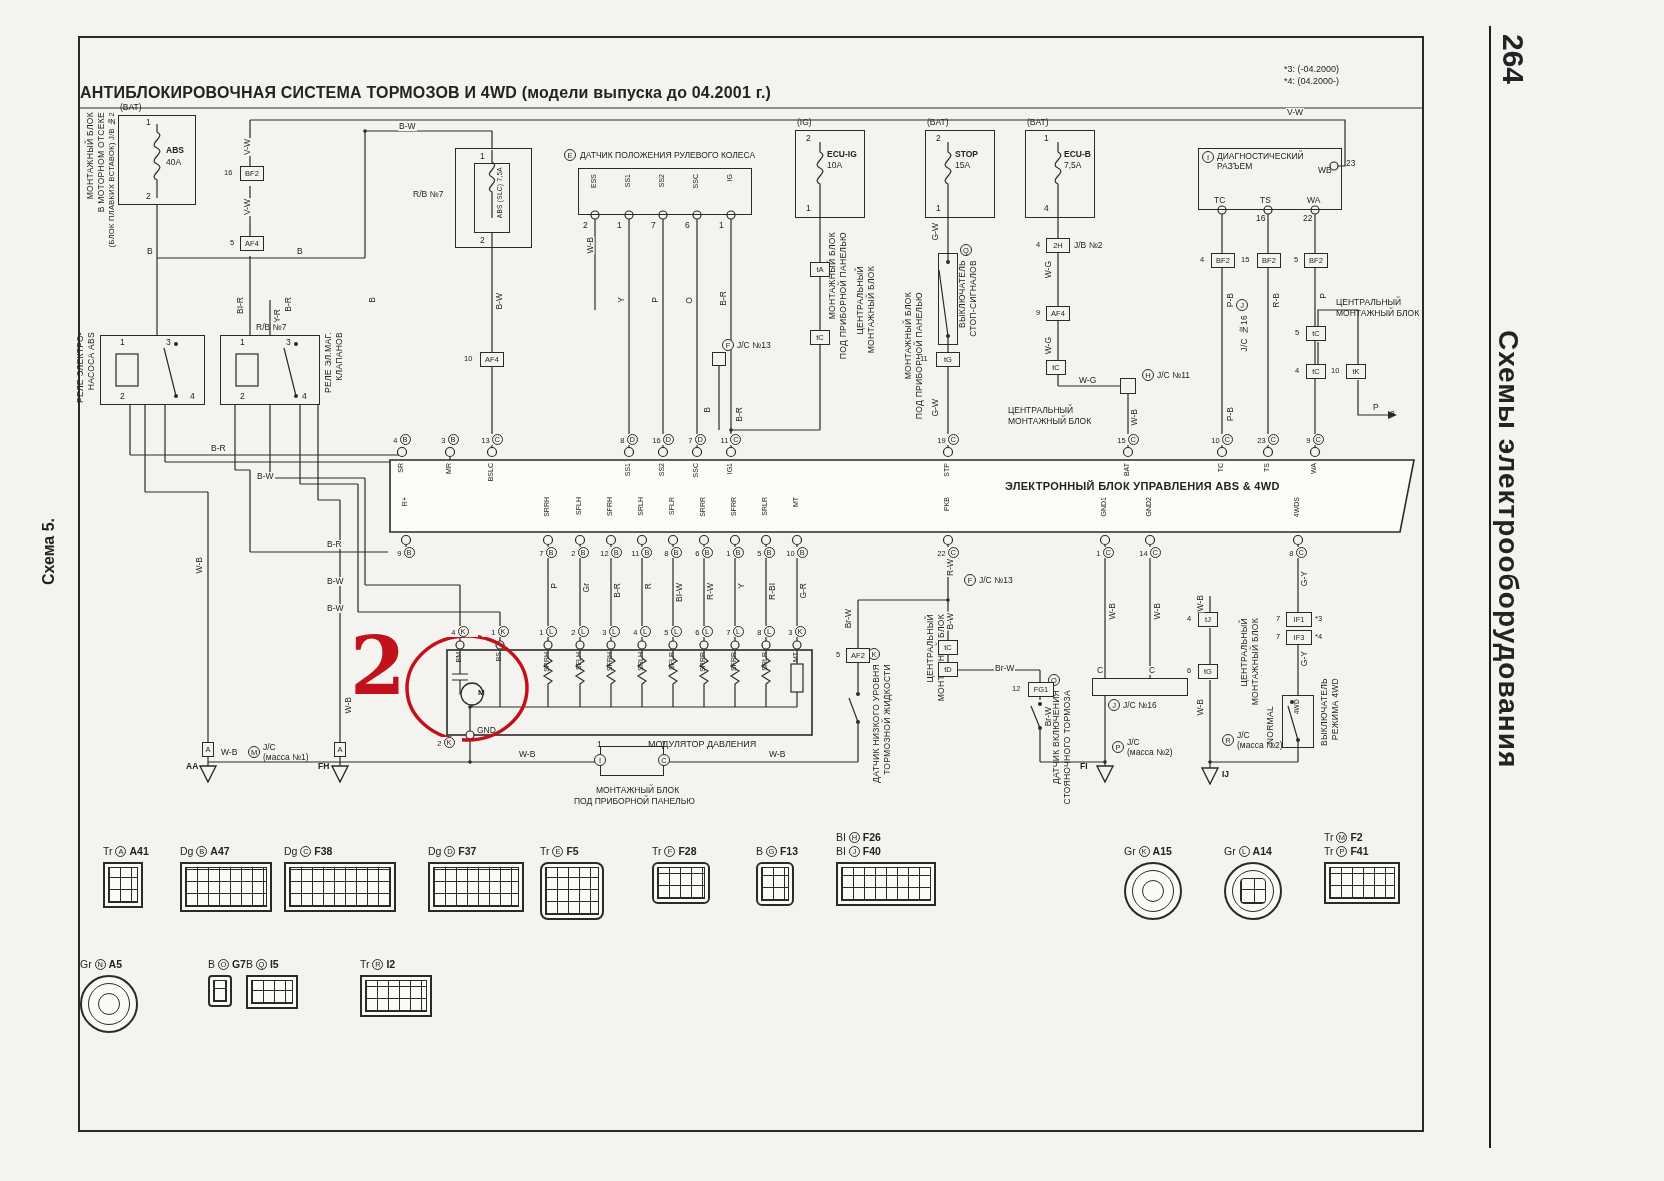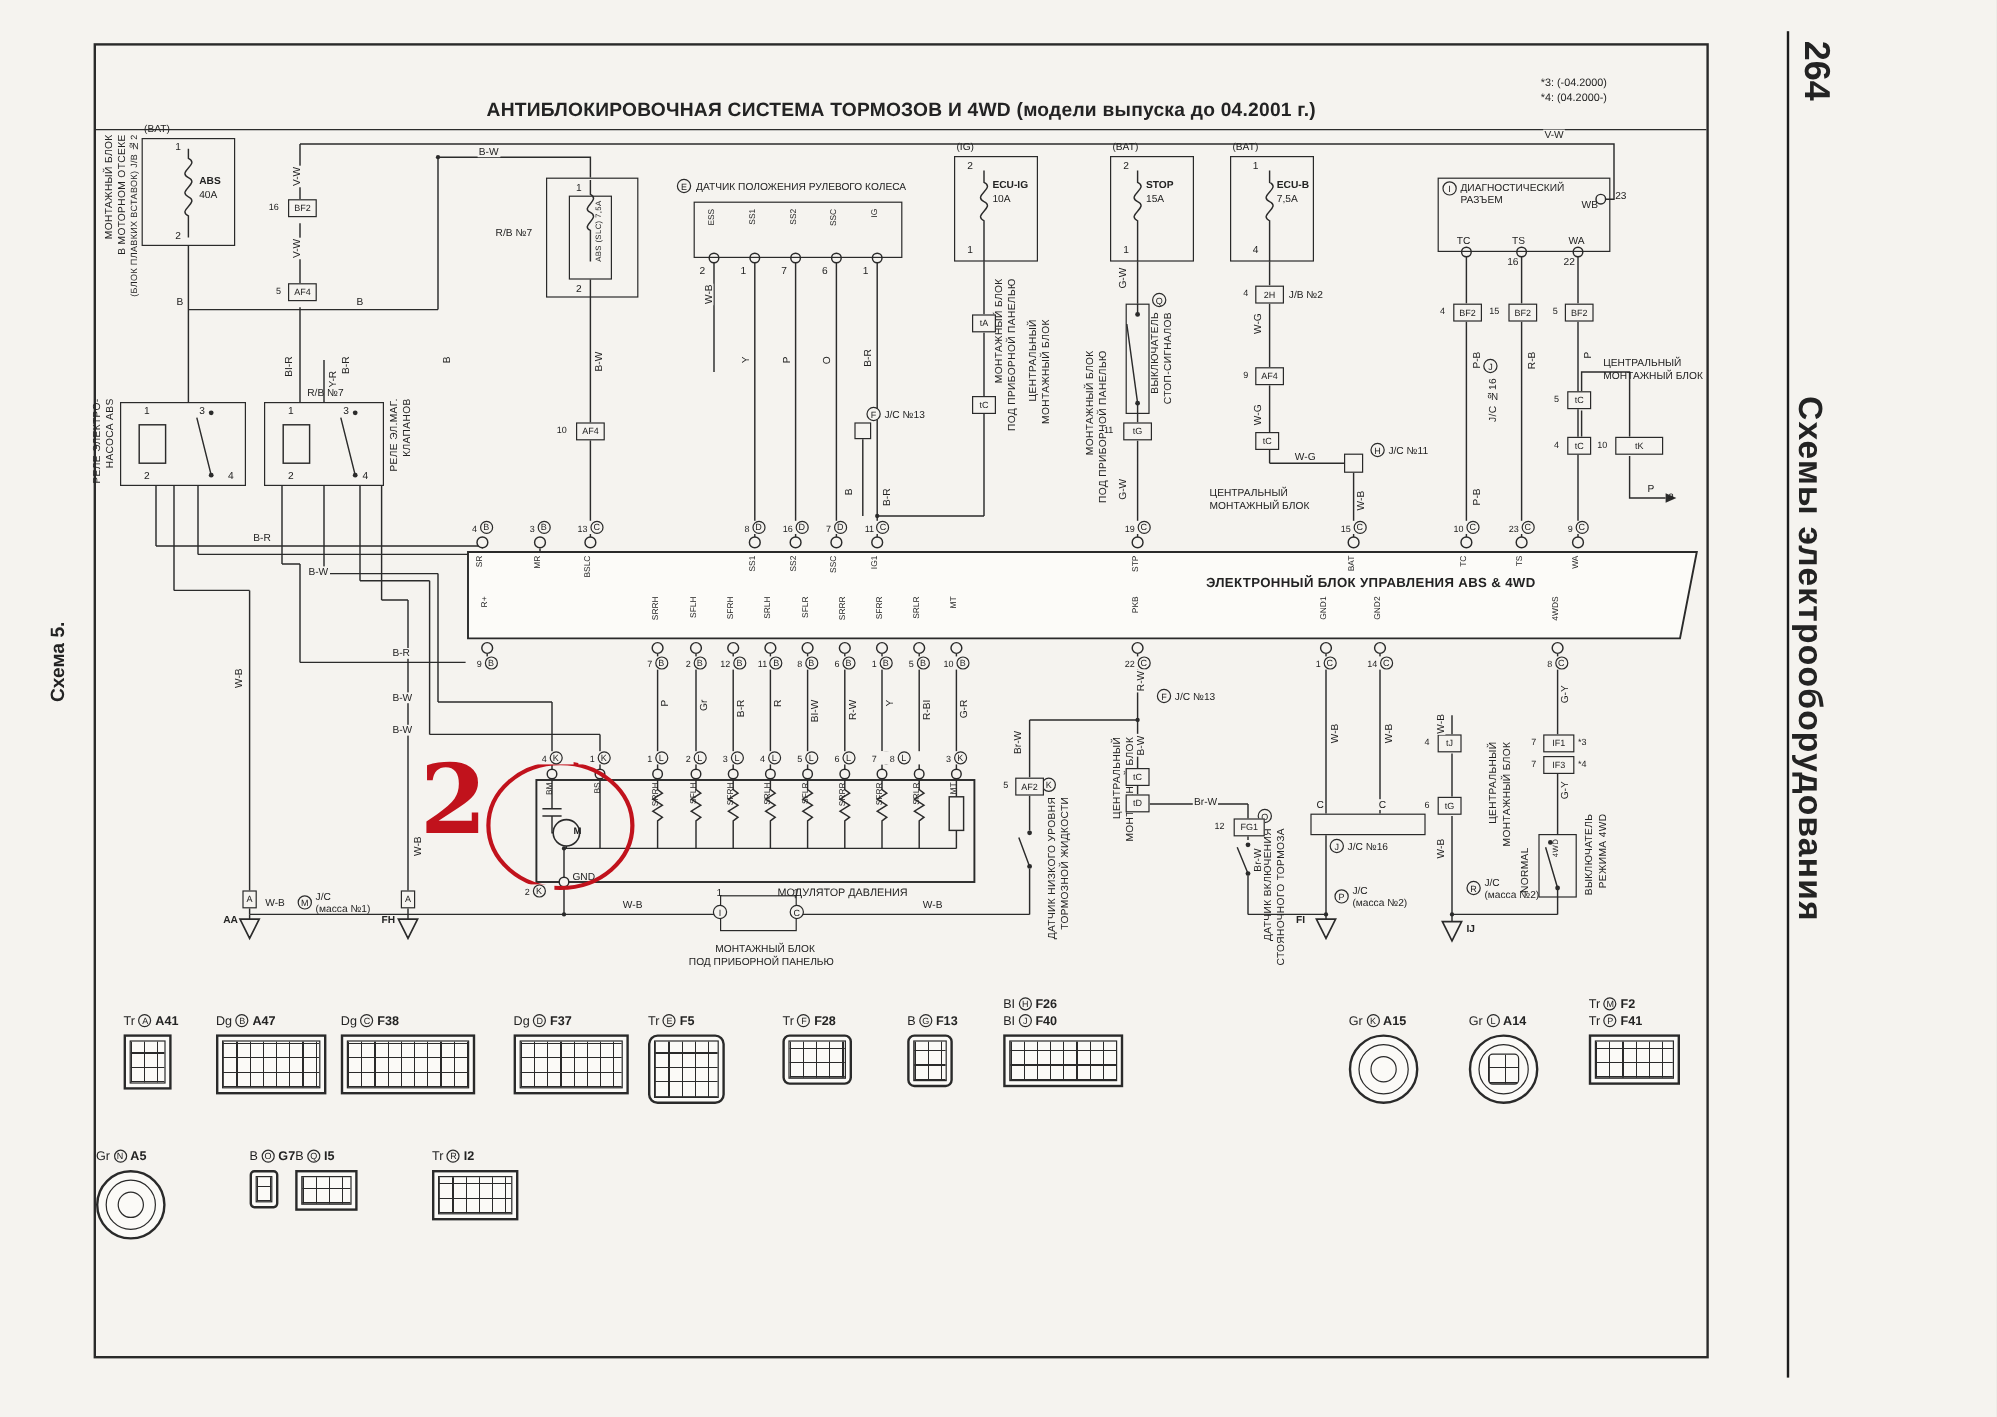--- a/index.html
+++ b/index.html
@@ -1,21 +1,21 @@
 <!DOCTYPE html>
 <html><head>
 <meta charset="utf-8">
 <style>
 *{margin:0;padding:0;box-sizing:border-box}
 html,body{width:1664px;height:1181px}
 body{background:#dddad4;font-family:"Liberation Sans",sans-serif;color:#232323;position:relative}
 .page{position:absolute;left:0;top:0;width:1664px;height:1181px;background:#f5f3ef;overflow:hidden}
 .abs{position:absolute}
 .frame{position:absolute;left:78px;top:36px;width:1346px;height:1096px;border:2px solid #2a2a2a}
-.title{position:absolute;left:80px;top:84px;width:1342px;text-align:center;font-weight:bold;font-size:16px;letter-spacing:.2px}
+.title{position:absolute;left:80px;top:84px;width:1342px;text-align:left;font-weight:bold;font-size:16px;letter-spacing:.2px}
 .notes{position:absolute;left:1284px;top:64px;font-size:9px;line-height:1.3}
 .wl{position:absolute;font-size:8.5px;line-height:1;background:#f5f3ef;padding:0 1px;white-space:nowrap}
 .wlv{position:absolute;font-size:8.5px;line-height:1;background:#f5f3ef;writing-mode:vertical-rl;transform:rotate(180deg);padding:1px 0;white-space:nowrap}
 .lbl{position:absolute;font-size:8.5px;line-height:1.15;white-space:nowrap}
 .lblv{position:absolute;font-size:8.5px;line-height:1;letter-spacing:.3px;writing-mode:vertical-rl;transform:rotate(180deg);white-space:nowrap}
 .box{position:absolute;border:1.5px solid #2a2a2a;background:transparent}
 .chip{position:absolute;height:15px;border:1px solid #2a2a2a;background:#f5f3ef;font-size:7.5px;line-height:13px;text-align:center}
 .chipn{position:absolute;font-size:7.5px;line-height:1;background:#f5f3ef}
 .cl{position:absolute;width:12px;height:12px;border:1px solid #2a2a2a;border-radius:50%;font-size:7.5px;line-height:11px;text-align:center;background:#f5f3ef}
 .cli{display:inline-block;width:11px;height:11px;border:1px solid #2a2a2a;border-radius:50%;font-size:7.5px;line-height:10px;text-align:center;vertical-align:1px;background:#f5f3ef}
@@ -316,21 +316,21 @@
 
   <div class="pin" style="left:442px;top:626px"><span>4</span> <span class="cli">K</span></div>
   <div class="pin" style="left:482px;top:626px"><span>1</span> <span class="cli">K</span></div>
   <div class="pin" style="left:530px;top:626px"><span>1</span> <span class="cli">L</span></div>
   <div class="pin" style="left:562px;top:626px"><span>2</span> <span class="cli">L</span></div>
   <div class="pin" style="left:593px;top:626px"><span>3</span> <span class="cli">L</span></div>
   <div class="pin" style="left:624px;top:626px"><span>4</span> <span class="cli">L</span></div>
   <div class="pin" style="left:655px;top:626px"><span>5</span> <span class="cli">L</span></div>
   <div class="pin" style="left:686px;top:626px"><span>6</span> <span class="cli">L</span></div>
   <div class="pin" style="left:717px;top:626px"><span>7</span> <span class="cli">L</span></div>
-  <div class="pin" style="left:732px;top:626px"><span>8</span> <span class="cli">L</span></div>
+  <div class="pin" style="left:748px;top:626px"><span>8</span> <span class="cli">L</span></div>
   <div class="pin" style="left:779px;top:626px"><span>3</span> <span class="cli">K</span></div>
   <div class="pname" style="left:455px;top:652px">BM</div>
   <div class="pname" style="left:495px;top:652px">BS</div>
   <div class="pname" style="left:543px;top:652px">SRRH</div>
   <div class="pname" style="left:575px;top:652px">SFLH</div>
   <div class="pname" style="left:606px;top:652px">SFRH</div>
   <div class="pname" style="left:637px;top:652px">SRLH</div>
   <div class="pname" style="left:668px;top:652px">SFLR</div>
   <div class="pname" style="left:699px;top:652px">SRRR</div>
   <div class="pname" style="left:730px;top:652px">SFRR</div>
@@ -406,21 +406,21 @@
   <div class="chip" style="left:1211px;top:253px;width:24px">BF2</div>
     <div class="chipn" style="left:1200px;top:256px">4</div>
   <div class="chip" style="left:1257px;top:253px;width:24px">BF2</div>
     <div class="chipn" style="left:1241px;top:256px">15</div>
   <div class="chip" style="left:1304px;top:253px;width:24px">BF2</div>
     <div class="chipn" style="left:1294px;top:256px">5</div>
   <div class="chip" style="left:1306px;top:326px;width:20px">tC</div>
     <div class="chipn" style="left:1295px;top:329px">5</div>
   <div class="chip" style="left:1306px;top:364px;width:20px">tC</div>
     <div class="chipn" style="left:1295px;top:367px">4</div>
-  <div class="chip" style="left:1346px;top:364px;width:40px">tK</div>
+  <div class="chip" style="left:1346px;top:364px;width:20px">tK</div>
     <div class="chipn" style="left:1331px;top:367px">10</div>
   <div class="chip" style="left:846px;top:648px;width:24px">AF2</div>
     <div class="chipn" style="left:836px;top:651px">5</div>
   <div class="chip" style="left:1028px;top:682px;width:26px">FG1</div>
     <div class="chipn" style="left:1012px;top:685px">12</div>
   <div class="chip" style="left:938px;top:640px;width:20px">tC</div>
   <div class="chip" style="left:938px;top:662px;width:20px">tD</div>
   <div class="chip" style="left:1198px;top:612px;width:20px">tJ</div>
     <div class="chipn" style="left:1187px;top:615px">4</div>
   <div class="chip" style="left:1198px;top:664px;width:20px">tG</div>

